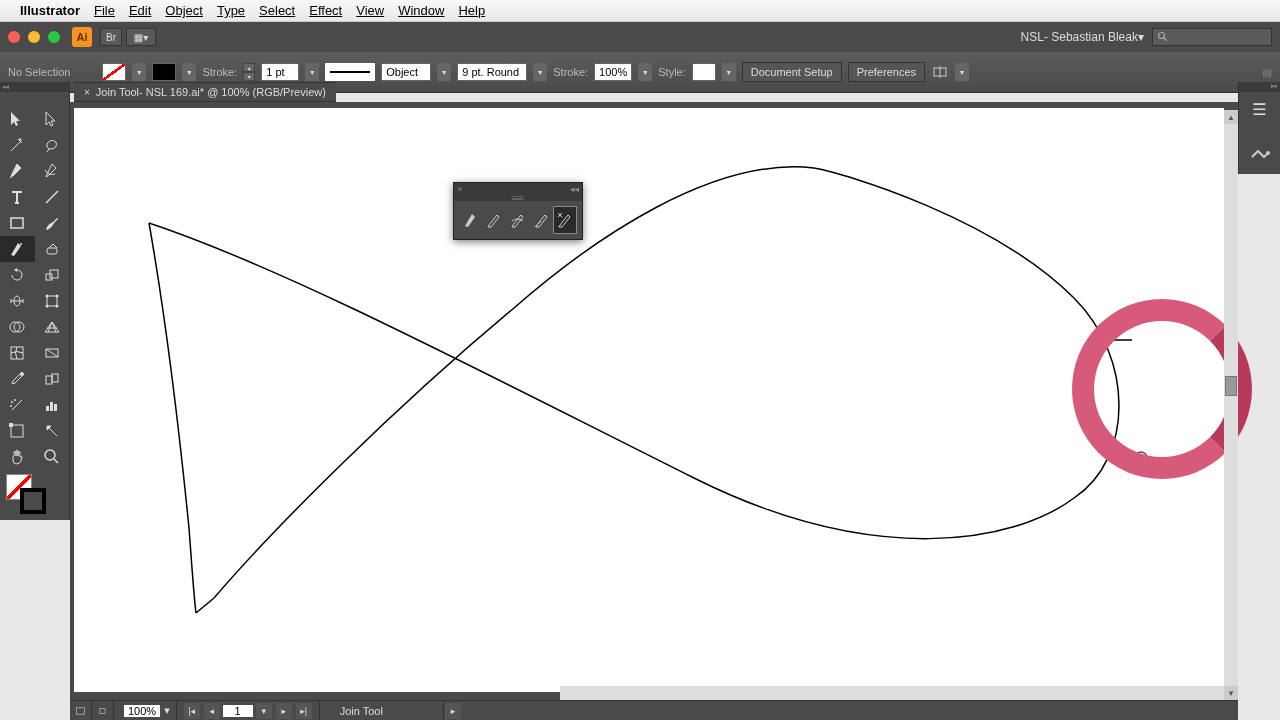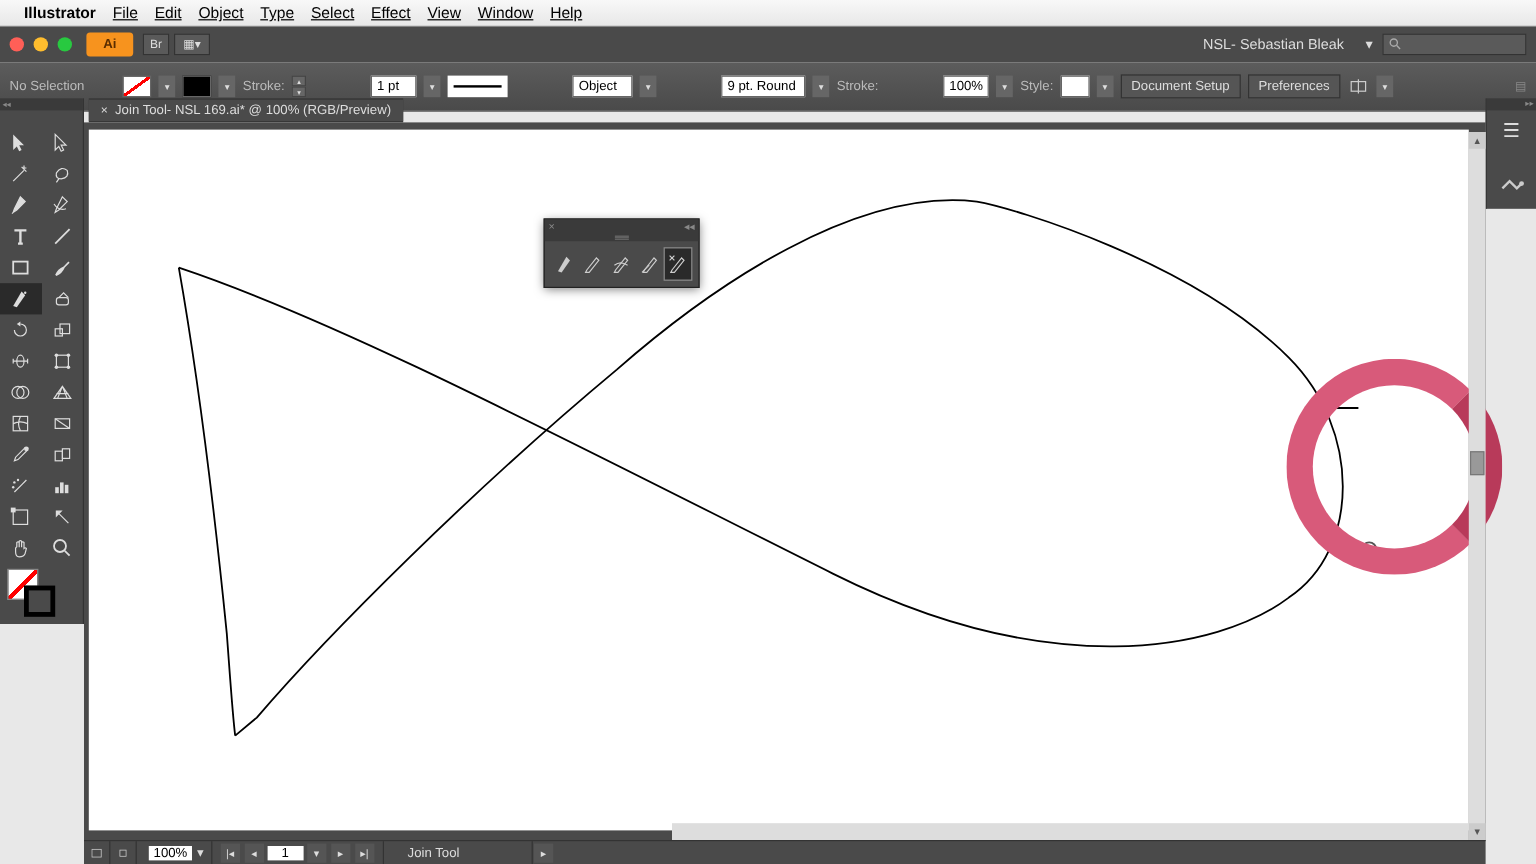--- a/index.html
+++ b/index.html
@@ -11,34 +11,34 @@
 .app-name { font-weight: bold; margin-right: 14px; }
 .menu-item { margin-right: 14px; cursor: default; text-decoration: underline; }
 
 
 .title-bar { height: 30px; background: #4a4a4a; display: flex; align-items: center; padding: 0 8px; }
 .traffic-lights { display: flex; gap: 8px; margin-right: 12px; }
 .tl { width: 12px; height: 12px; border-radius: 50%; }
 .tl-red { background: #ff5f57; }
 .tl-yellow { background: #ffbd2e; }
 .tl-green { background: #28c940; }
-.ai-icon { width: 39px; height: 20px; background: #f7931e; color: #5a2d00; font-weight: bold; font-size: 11px; display: flex; align-items: center; justify-content: center; border-radius: 3px; margin-right: 8px; }
+.ai-icon { width: 20px; height: 20px; background: #f7931e; color: #5a2d00; font-weight: bold; font-size: 11px; display: flex; align-items: center; justify-content: center; border-radius: 3px; margin-right: 8px; }
 .tb-btn { width: 22px; height: 18px; background: #5a5a5a; border: 1px solid #333; margin-right: 4px; display: flex; align-items: center; justify-content: center; color: #ddd; font-size: 10px; }
 .title-spacer { flex: 1; }
-.profile-drop { color: #ddd; font-size: 12px; margin-right: 8px; display: flex; align-items: center; gap: 18px; }
+.profile-drop { color: #ddd; font-size: 12px; margin-right: 8px; display: flex; align-items: center; gap: 0; }
 .search-box { width: 120px; height: 18px; background: #5a5a5a; border: 1px solid #333; display: flex; align-items: center; padding: 0 4px; }
 .search-box svg { width: 12px; height: 12px; }
 
 
 .control-bar { height: 41px; background: linear-gradient(#5c5c5c, #4a4a4a); border-bottom: 1px solid #333; display: flex; align-items: center; padding: 0 8px; font-size: 11px; color: #ddd; gap: 6px; }
 .ctrl-label { color: #bbb; }
 .swatch { width: 24px; height: 18px; border: 1px solid #666; background: #fff; position: relative; }
 .swatch-none { background: linear-gradient(to bottom right, #fff 45%, #f00 45%, #f00 55%, #fff 55%); }
 .swatch-black { background: #000; }
-.input-fld { background: #fff; color: #000; border: 1px solid #666; height: 18px; padding: 0 4px; font-size: 11px; display: flex; align-items: center; min-width: 38px; margin-left: 48px; }
+.input-fld { background: #fff; color: #000; border: 1px solid #666; height: 18px; padding: 0 4px; font-size: 11px; display: flex; align-items: center; min-width: 38px; }
 .dropdown-arrow { width: 14px; height: 18px; background: #666; display: flex; align-items: center; justify-content: center; font-size: 8px; color: #ddd; }
 .stepper { display: flex; flex-direction: column; }
 .stepper-btn { width: 12px; height: 9px; background: #666; border: 1px solid #444; font-size: 6px; display: flex; align-items: center; justify-content: center; color: #ddd; }
 .line-preview { width: 50px; height: 18px; background: #fff; display: flex; align-items: center; justify-content: center; }
 .line-preview::before { content: ''; width: 40px; height: 2px; background: #000; }
 .btn-dark { background: #555; border: 1px solid #333; padding: 3px 8px; color: #ddd; font-size: 11px; cursor: pointer; }
 .ctrl-spacer { flex: 1; }
 
 
 .doc-tabs { height: 20px; background: #333; display: flex; align-items: center; position: absolute; top: 82px; left: 74px; }

